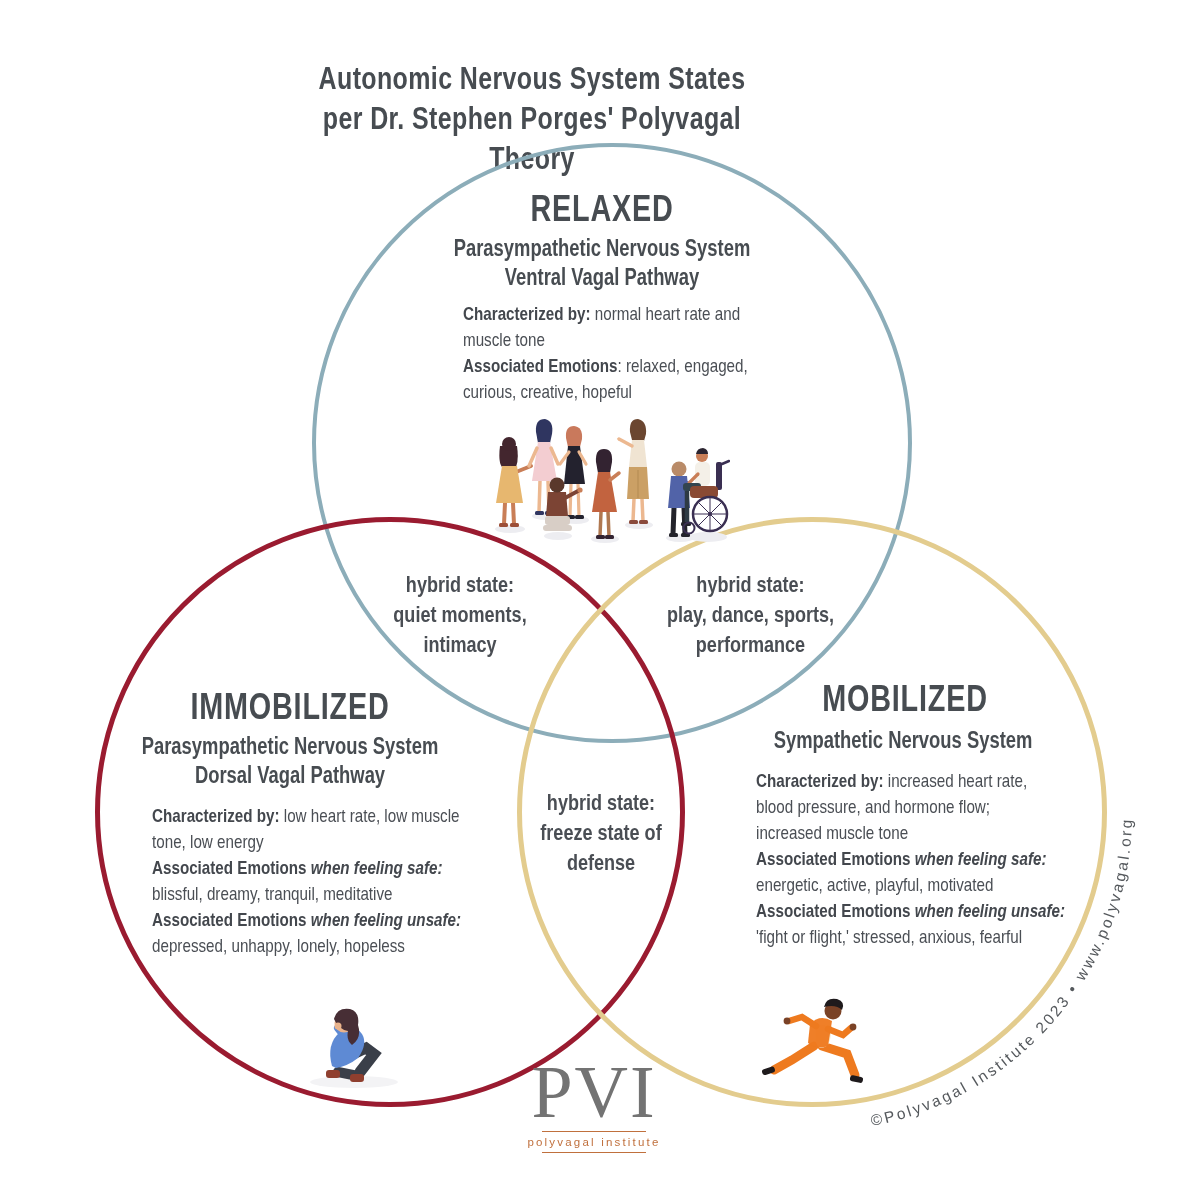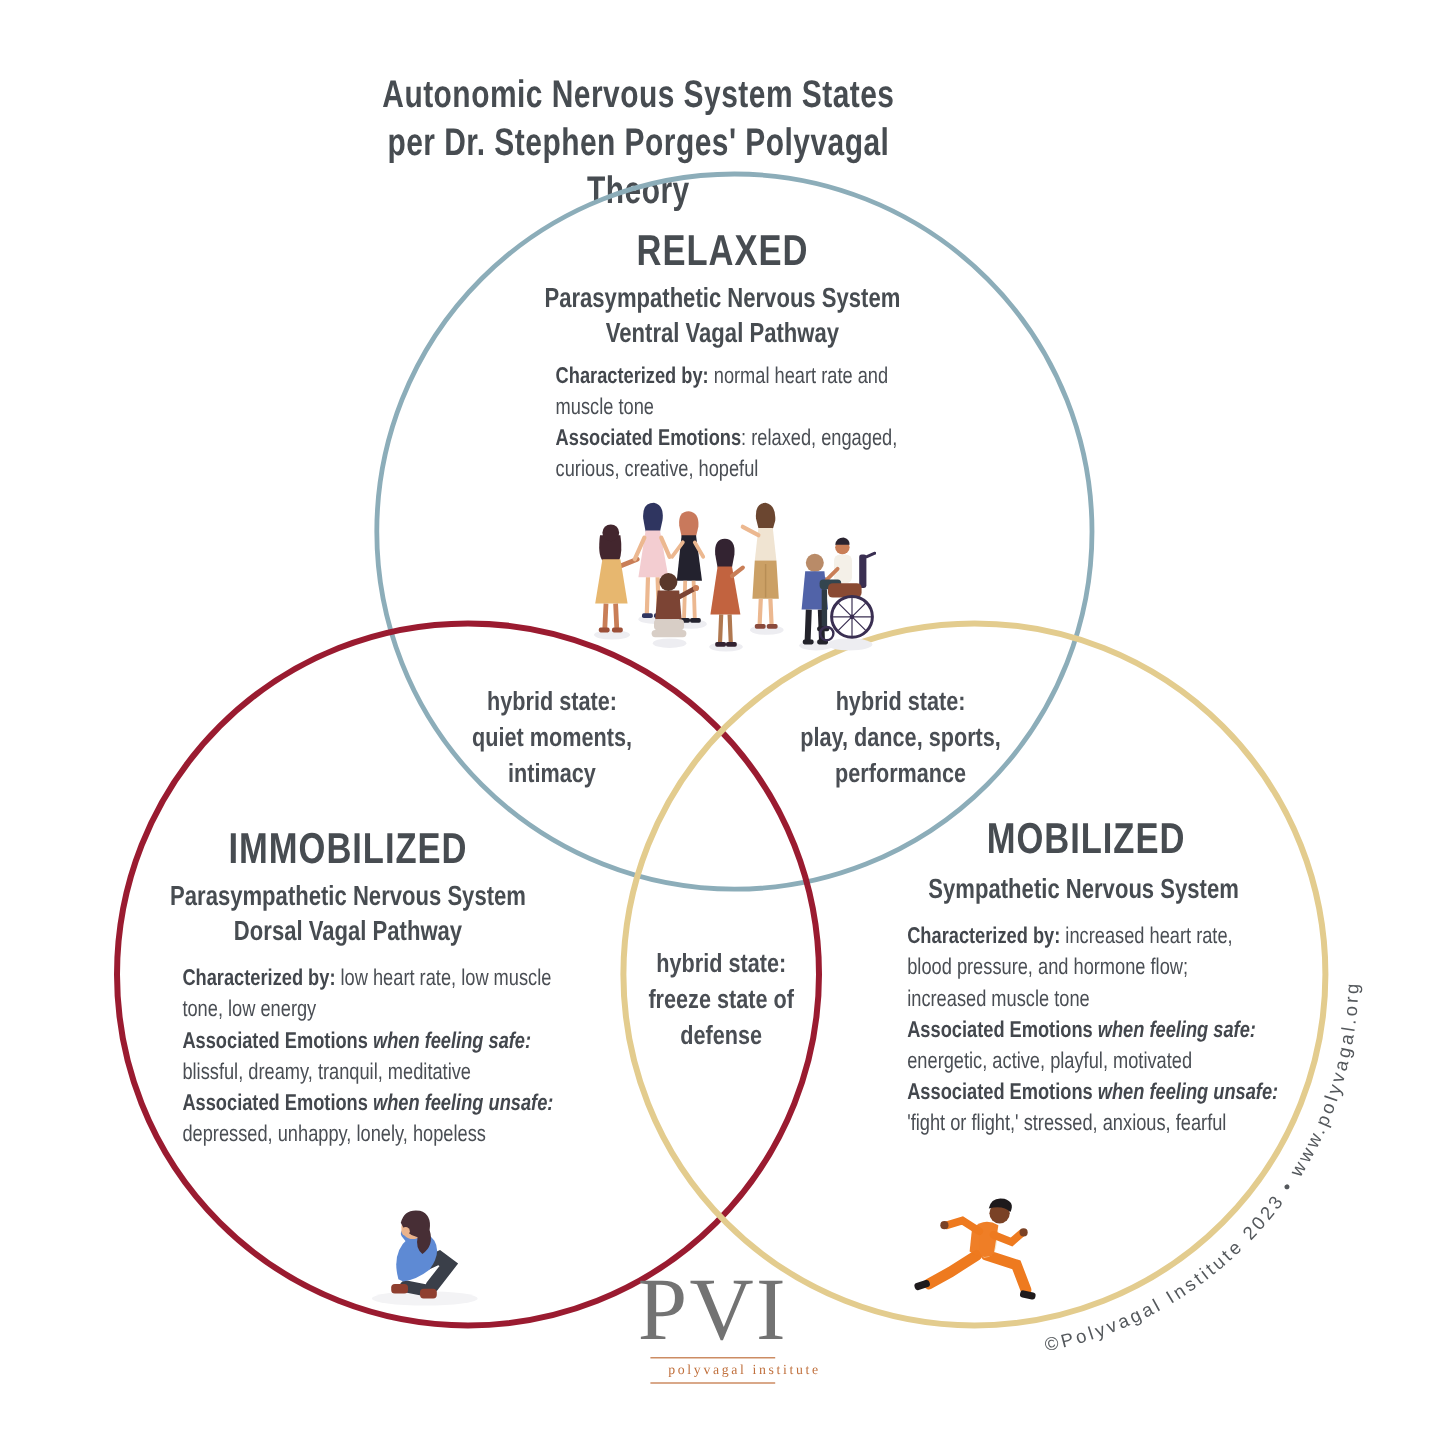--- a/index.html
+++ b/index.html
@@ -52,22 +52,22 @@
   .hy-right  { left:633px; top:570px; width:235px; }
   .hy-bottom { left:501px; top:788px; width:200px; }
   
   .logo { position:absolute; left:504px; top:1056px; width:180px; text-align:center; }
   .logo .acronym {
     font-family:"Liberation Serif", serif; font-size:74px; line-height:72px;
     color:#737373; letter-spacing:2px;
   }
   .logo .rule { width:104px; height:1px; background:#c0703d; margin:3px auto; }
   .logo .wordmark {
-    font-family:Liberation Serif, serif; font-size:11.5px; letter-spacing:2.2px;
-    color:#c0703d; padding:1px 0;text-align:right;
+    font-family:Liberation Sans, sans-serif; font-size:11.5px; letter-spacing:2.2px;
+    color:#c0703d; padding:1px 0;
   }
   
   .arc-svg { position:absolute; left:0; top:0; width:1200px; height:1200px; pointer-events:none; }
   .arc-svg text {
     font-family:"Liberation Sans", sans-serif; font-size:15.5px; letter-spacing:2.6px; fill:#54585c;
   }
   .illus { position:absolute; }
   .illus.group   { left:486px; top:410px; width:244px; height:138px; }
   .illus.sitting { left:300px; top:998px; width:108px; height:92px; }
   .illus.running { left:754px; top:994px; width:122px; height:96px; }

